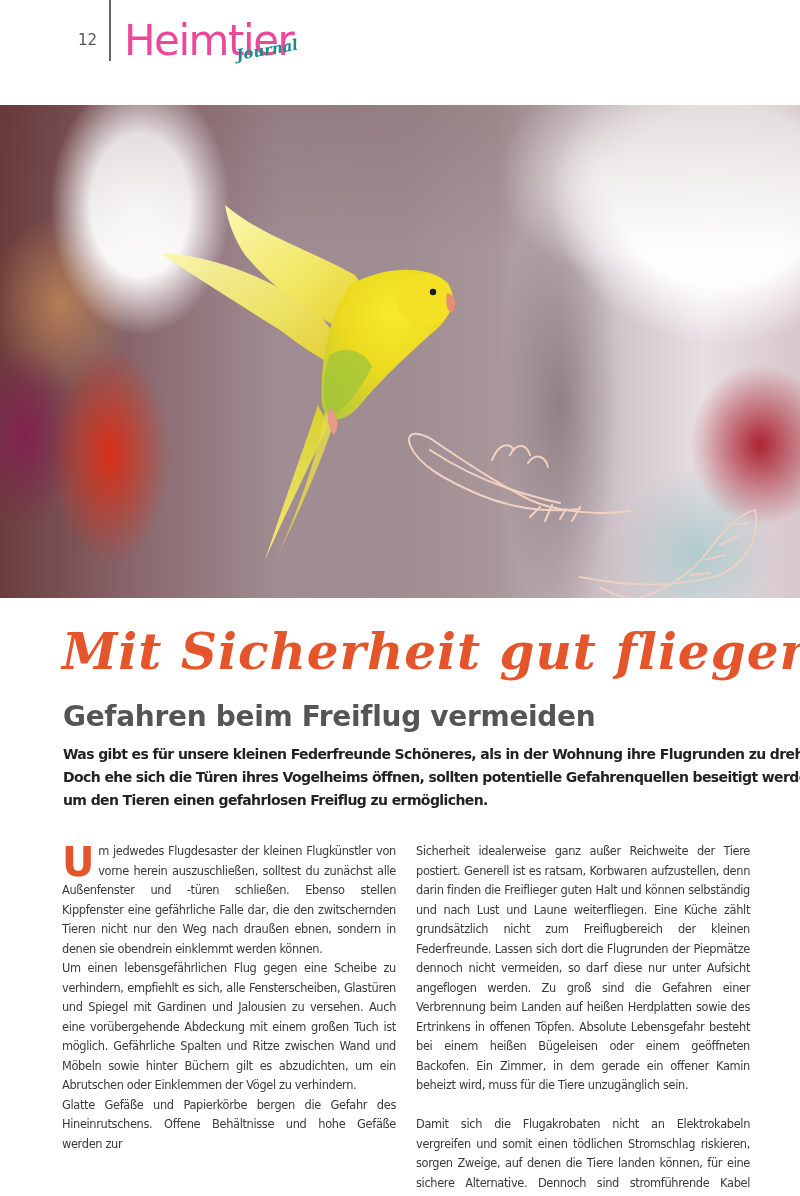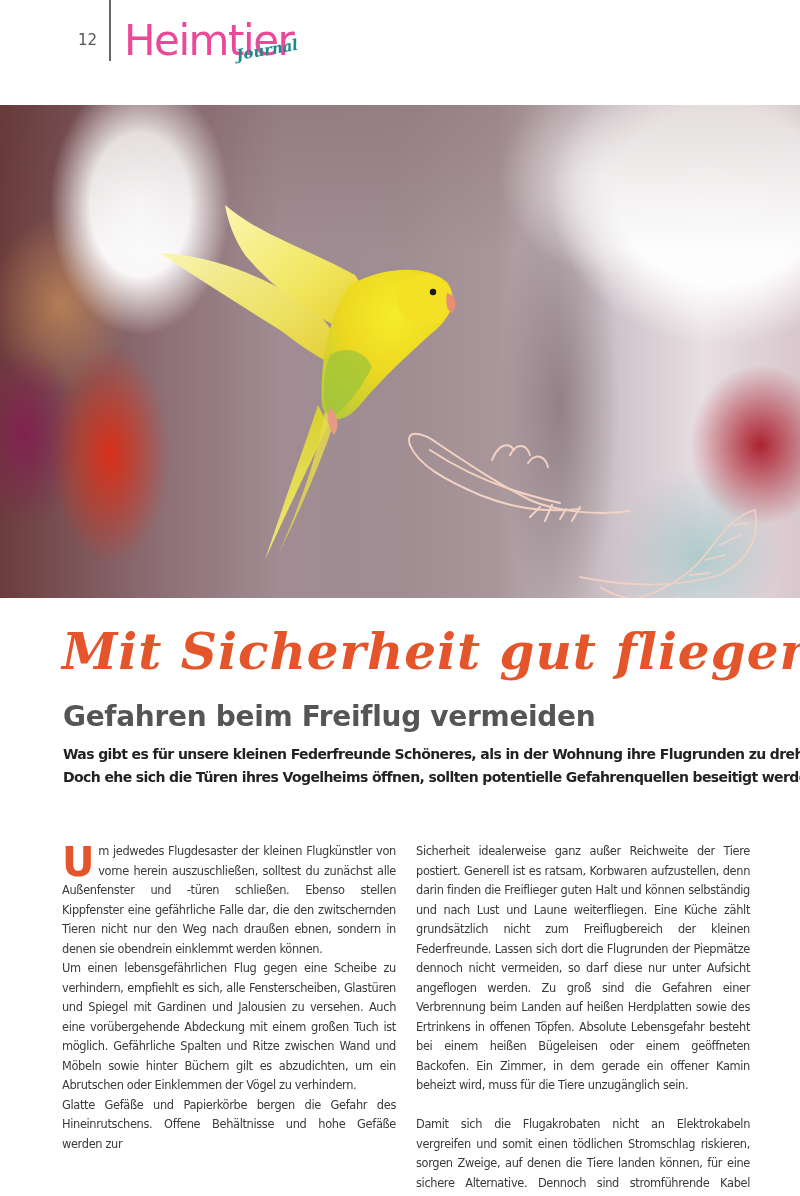--- a/index.html
+++ b/index.html
@@ -114,20 +114,21 @@
     </g>
   </svg>
 </div>
 
 <h1 class="title">Mit Sicherheit gut fliegen</h1>
 <h2 class="subtitle">Gefahren beim Freiflug vermeiden</h2>
 
 <div class="intro">
   <p>Was gibt es für unsere kleinen Federfreunde Schöneres, als in der Wohnung ihre Flugrunden zu drehen?</p>
   <p>Doch ehe sich die Türen ihres Vogelheims öffnen, sollten potentielle Gefahrenquellen beseitigt werden,</p>
+  <p>um den Tieren einen gefahrlosen Freiflug zu ermöglichen.</p>
 </div>
 
 <div class="col col-left">
   <p>
     <span class="dropcap">U</span><span>m jedwedes Flugdesaster der kleinen Flugkünstler von vorne herein auszuschließen, solltest du zunächst alle Außenfenster und -türen schließen. Ebenso stellen Kippfenster eine gefährliche Falle dar, die den zwitschernden Tieren nicht nur den Weg nach draußen ebnen, sondern in denen sie obendrein einklemmt werden können.</span>
   </p>
   <p>Um einen lebensgefährlichen Flug gegen eine Scheibe zu verhindern, empfiehlt es sich, alle Fensterscheiben, Glastüren und Spiegel mit Gardinen und Jalousien zu versehen. Auch eine vorübergehende Abdeckung mit einem großen Tuch ist möglich. Gefährliche Spalten und Ritze zwischen Wand und Möbeln sowie hinter Büchern gilt es abzudichten, um ein Abrutschen oder Einklemmen der Vögel zu verhindern.</p>
   <p>Glatte Gefäße und Papierkörbe bergen die Gefahr des Hineinrutschens. Offene Behältnisse und hohe Gefäße werden zur</p>
 </div>
 

